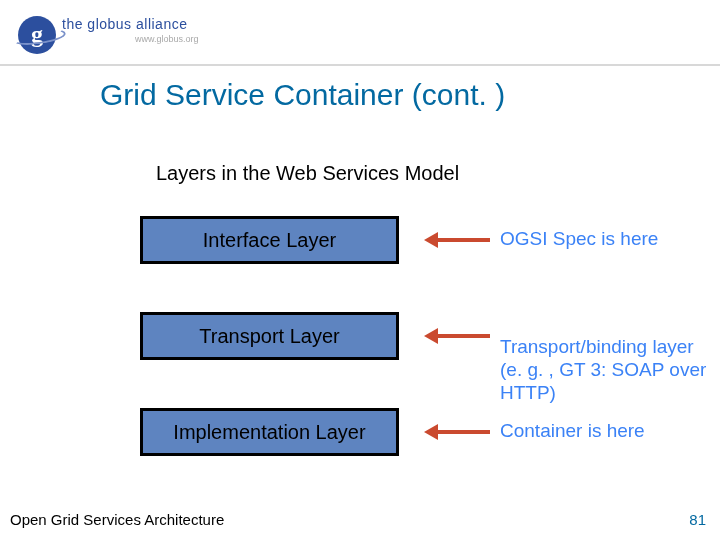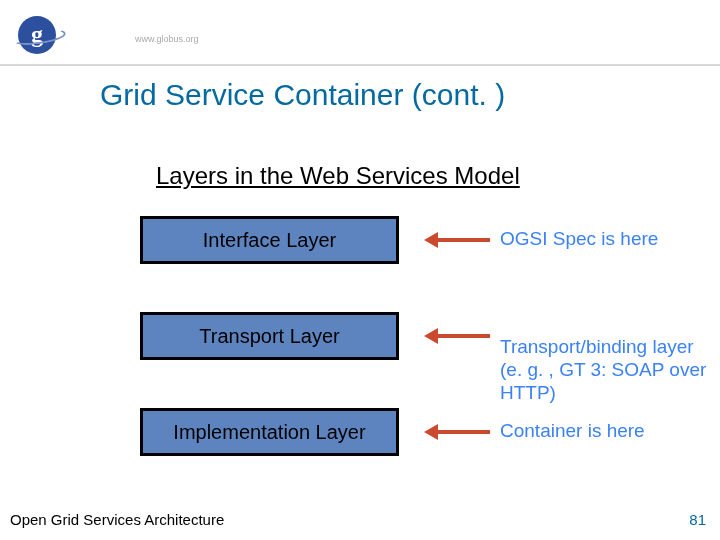--- a/index.html
+++ b/index.html
@@ -74,23 +74,22 @@
     left: 100px;
     top: 78px;
     font-size: 30px;
     color: #0369a1;
     font-family: Verdana, sans-serif;
   }
   .subtitle {
     position: absolute;
     left: 156px;
     top: 162px;
-    font-size: 24px;
+    font-size: 20px;
     color: #000;
-    text-decoration: underline;
   }
   .row {
     position: absolute;
     left: 0;
     width: 720px;
   }
   .layer-box {
     position: absolute;
     left: 140px;
     width: 259px;
@@ -140,20 +139,21 @@
     font-size: 15px;
     color: #0369a1;
   }
 </style>
 </head>
 <body>
 
 <div class="header">
   <div class="logo">
     <div class="logo-g">g</div>
+    <div class="logo-text1">the globus alliance</div>
     <div class="logo-text2">www.globus.org</div>
   </div>
 </div>
 
 <div class="headline">Grid Service Container (cont. )</div>
 <div class="subtitle">Layers in the Web Services Model</div>
 
 <div class="row" style="top:216px;">
   <div class="layer-box">
     <span>Interface Layer</span>

